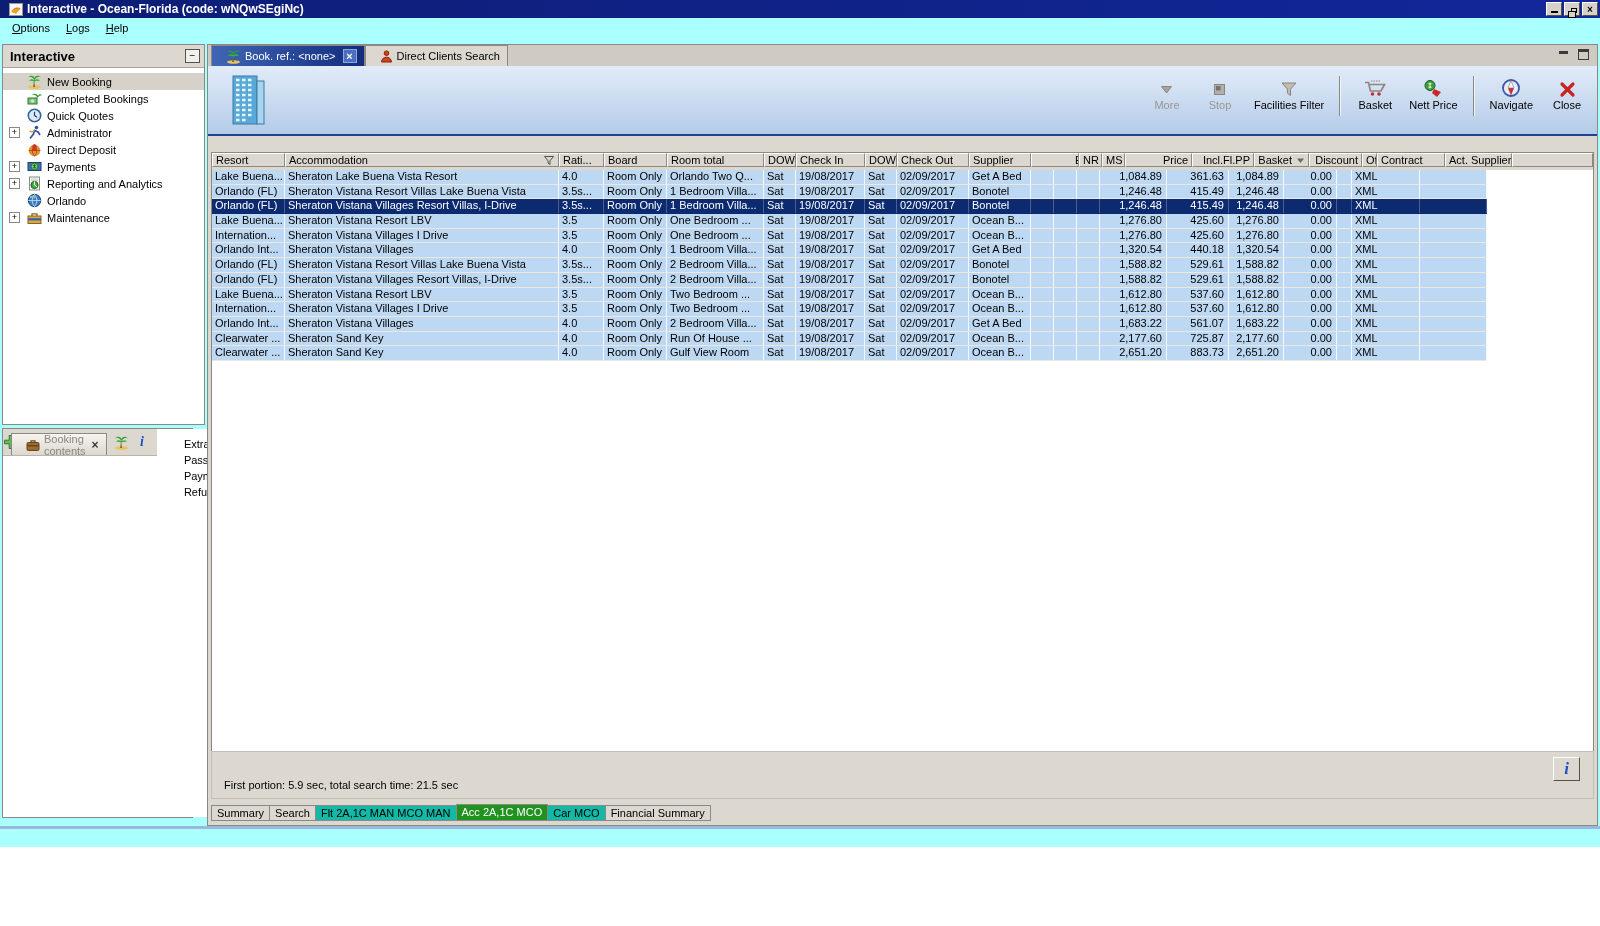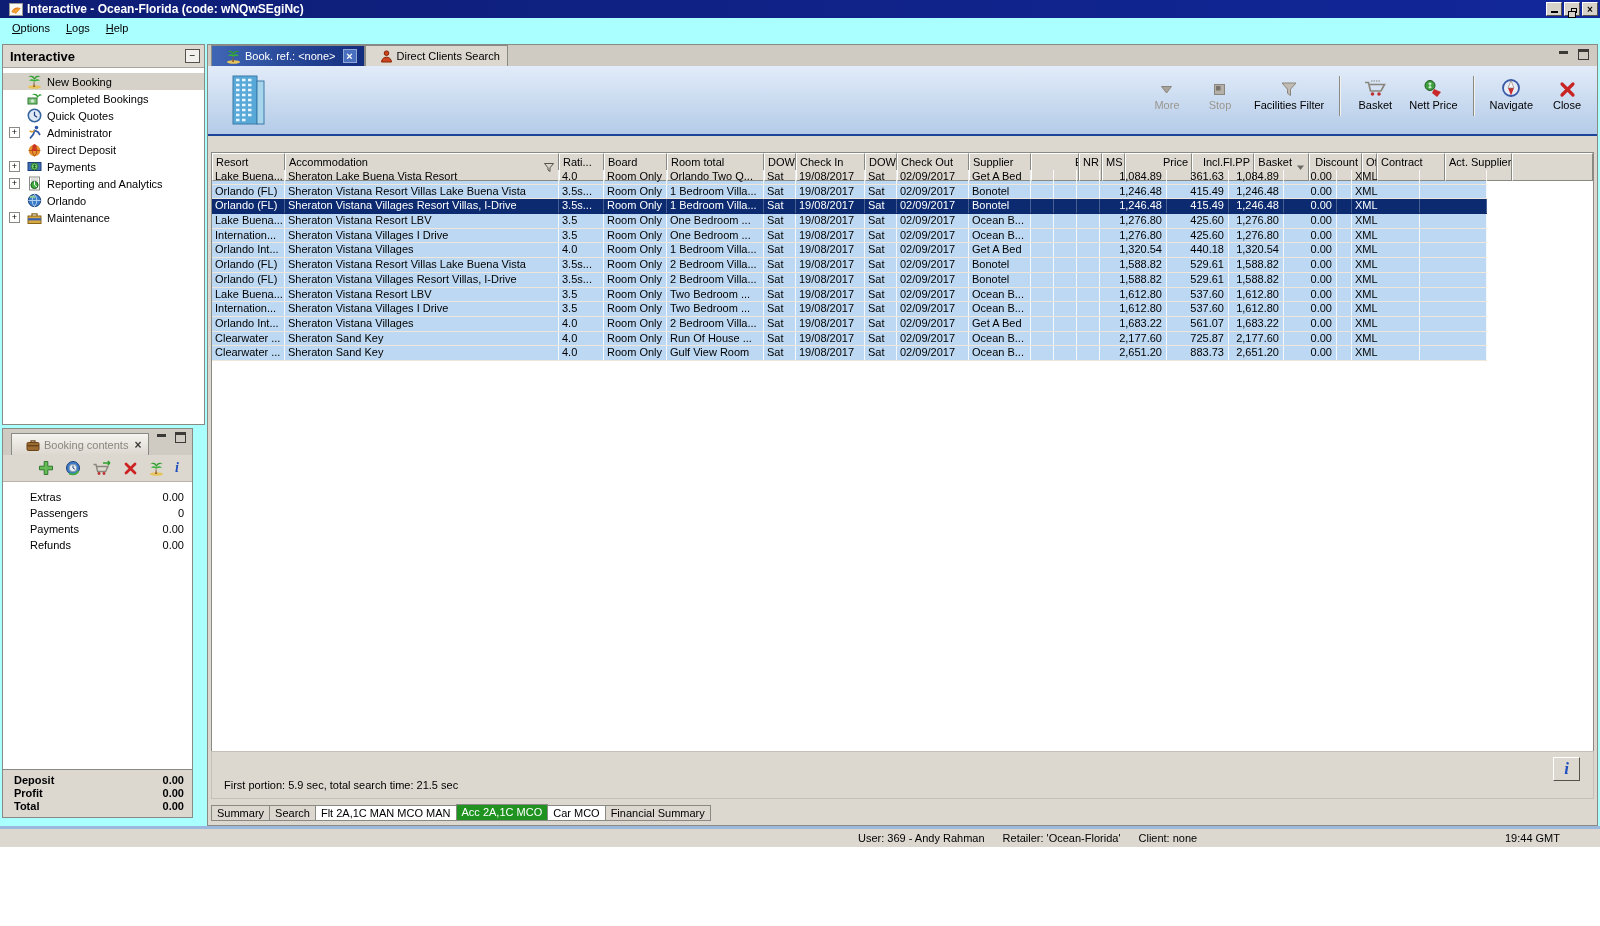--- a/index.html
+++ b/index.html
@@ -26,21 +26,21 @@
   .lp-collapse{width:15px;height:14px;border:1px solid #55524c;background:#f2f0ec;font-size:10px;line-height:11px;text-align:center}
   .tree{padding-top:5px}
   .treerow{height:17px;display:flex;align-items:center;font-size:11px}
   .treerow.sel{background:#d6d2ca}
   .expand{width:11px;height:11px;margin-left:6px;border:1px solid #8a8a84;background:#fff;font-size:9px;line-height:9px;text-align:center;flex:none}
   .expand.hidden{visibility:hidden;border:none}
   .ic{display:inline-flex;align-items:center;justify-content:center;flex:none;margin-left:7px}
   .treelabel{margin-left:5px;white-space:nowrap}
 
   
-  .bookingpanel{position:absolute;left:2px;top:428px;width:191px;height:390px;display:flex;flex-direction:column}
+  .bookingpanel{position:absolute;left:2px;top:428px;width:191px;height:390px;display:flex;flex-direction:row}
   .bp-tabstrip{height:26px;background:#cfcbc3;position:relative;flex:none}
   .bp-tab{position:absolute;left:8px;bottom:0;height:22px;display:flex;align-items:center;gap:4px;padding:0 7px;background:linear-gradient(#f6f4f0,#dcd8d0);border:1px solid #8a8a84;border-bottom:none;color:#8a867e;font-size:11px}
   .bp-tab-x{color:#3c3a36;font-weight:bold;font-size:12px;margin-left:2px}
   .bp-winbtns{position:absolute;right:6px;top:3px;display:flex;gap:7px;align-items:flex-start}
   .dashbtn{width:12px;height:10px;position:relative}
   .dashbtn::after{content:"";position:absolute;left:1px;top:2px;width:9px;height:3px;background:#3c3a36}
   .sqbtn{width:11px;height:11px;border:1px solid #3c3a36;border-top-width:3px}
   .bp-toolbar{height:27px;background:#dcd8d0;border-bottom:1px solid #b8b4ac;display:flex;align-items:center;justify-content:flex-end;gap:11px;padding-right:13px;flex:none}
   .bp-toolbar .ic{margin-left:0}
   .bp-list{flex:1;background:#fff;padding-top:7px}
@@ -65,36 +65,36 @@
   .mp-title{position:absolute;left:64px;top:8px;color:#1c4499;font-size:17px;line-height:23px;white-space:nowrap}
   .mp-toolbar{position:absolute;right:8px;top:10px;display:flex;align-items:flex-start;gap:9px}
   .tbtn{display:flex;flex-direction:column;align-items:center;gap:1px;min-width:44px;padding:2px 3px;font-size:11px}
   .tbtn-ic{height:20px;display:flex;align-items:flex-end}
   .tbtn-lb{white-space:nowrap}
   .tbtn.disabled .tbtn-lb{color:#9a968e}
   .tsep{width:0;height:40px;border-left:1px solid #8a8a84;border-right:1px solid #f4f2ee;margin:0 3px}
   .mp-results{position:absolute;left:0;top:93px;right:0;height:14px;font-size:11px;font-weight:bold;line-height:14px;padding-left:5px}
   .mp-content{position:absolute;left:3px;top:107px;right:3px;height:641px;background:#fff;border:1px solid #8a8a84}
   .thead{display:flex;height:17px;background:#dcd8d0}
-  .th{flex:none;height:28px;background:#dcd8d0;border:1px solid;border-color:#fff #8a8a84 #8a8a84 #fff;font-size:11px;line-height:14px;padding:1px 3px;overflow:hidden;white-space:nowrap;display:flex;gap:2px}
+  .th{flex:none;height:14px;background:#dcd8d0;border:1px solid;border-color:#fff #8a8a84 #8a8a84 #fff;font-size:11px;line-height:14px;padding:1px 3px;overflow:hidden;white-space:nowrap;display:flex;align-items:center;gap:2px}
   .th.right{justify-content:flex-end}
   .th.fill{flex:1}
   .th .ic{margin-left:auto}
   .th.right .ic{margin-left:2px}
   .tr{display:flex;height:14.7px;background:#bdd8f2;border-bottom:1px solid #efe7dc;width:1275px}
   .tr.sel{background:#0b2a70;color:#fff;border-bottom-color:#0b2a70}
   .td{flex:none;height:100%;font-size:11px;line-height:13.5px;padding:0 3px;overflow:hidden;white-space:nowrap;border-right:1px solid rgba(255,255,255,.85)}
   .tr.sel .td{border-right-color:rgba(255,255,255,.25)}
   .td.right{text-align:right;padding-right:4px}
   .mp-statusline{position:absolute;left:3px;top:706px;right:3px;height:48px;background:#dcd8d0;border:1px solid #c4c0b8}
   .sl-text{position:absolute;left:12px;bottom:7px;font-size:11px}
   .ibtn{position:absolute;right:13px;top:5px;width:27px;height:24px;background:#dcd8d0;border:1px solid;border-color:#fff #55524c #55524c #fff;display:flex;align-items:center;justify-content:center}
   .mp-bottomtabs{position:absolute;left:3px;bottom:4px;right:3px;height:17px;display:flex;align-items:flex-end}
   .btab{height:16px;border:1px solid #8a8a84;font-size:11px;line-height:14px;padding:0 5px;white-space:nowrap;margin-right:-1px;background:#dcd8d0;color:#000}
-  .btab.light-green{background:#ffffff}
+  .btab.light-green{background:#14b8a6}
   .btab.active-green{background:#1f9220;color:#fff;height:17px}
 
   
   .appline{position:absolute;left:0;top:826px;width:100%;height:3px;background:#9cb8dc}
   .statusbar{position:absolute;left:0;top:829px;width:100%;height:18px;background:#dcd8d0;font-size:11px}
   .sb-group{position:absolute;left:858px;top:3px;display:flex;gap:18px;white-space:nowrap}
   .sb-time{position:absolute;right:40px;top:3px;white-space:nowrap}
 </style>
 </head>
 <body>
@@ -817,22 +817,14 @@
         <div class="btab plain">Search</div>
         <div class="btab light-green">Flt 2A,1C MAN MCO MAN</div>
         <div class="btab active-green">Acc 2A,1C MCO</div>
         <div class="btab light-green">Car MCO</div>
         <div class="btab plain">Financial Summary</div>
       </div>
   </div>
 
   <div class="appline"></div>
 
-  <div class="statusbar">
-    <div class="sb-group">
-      <span>User: 369 - Andy Rahman</span>
-      <span>Retailer: 'Ocean-Florida'</span>
-      <span>Client: none</span>
-    </div>
-    <span class="sb-time">19:44 GMT</span>
-  </div>
 
 </div>
 
 </body></html>

